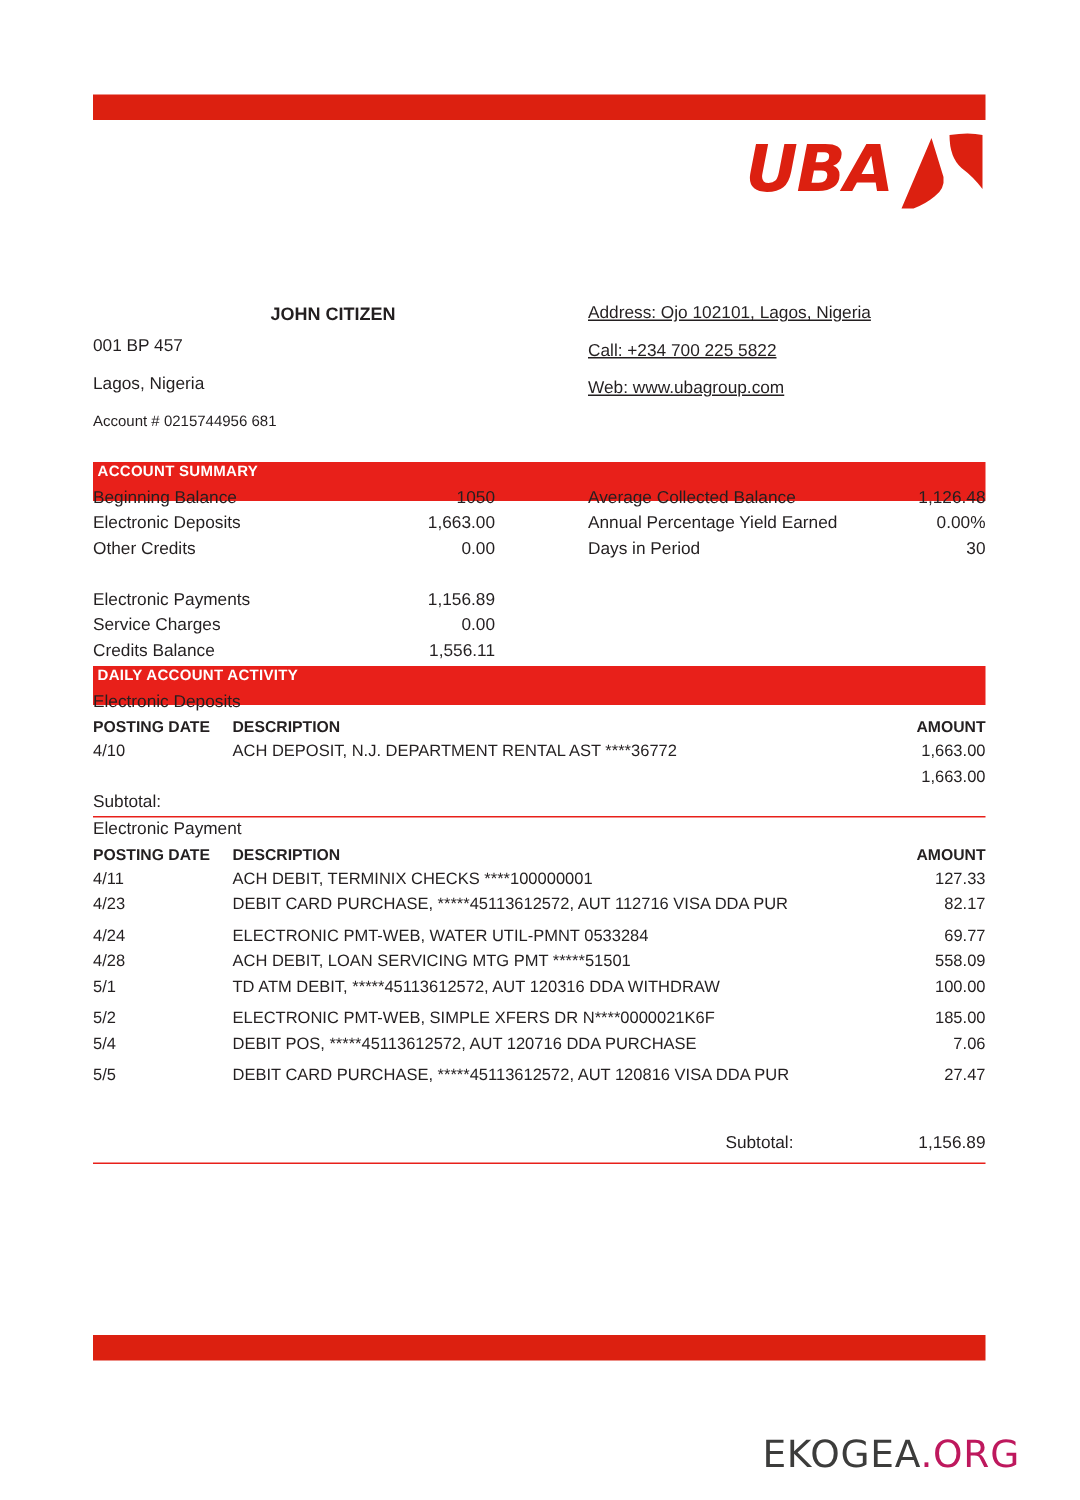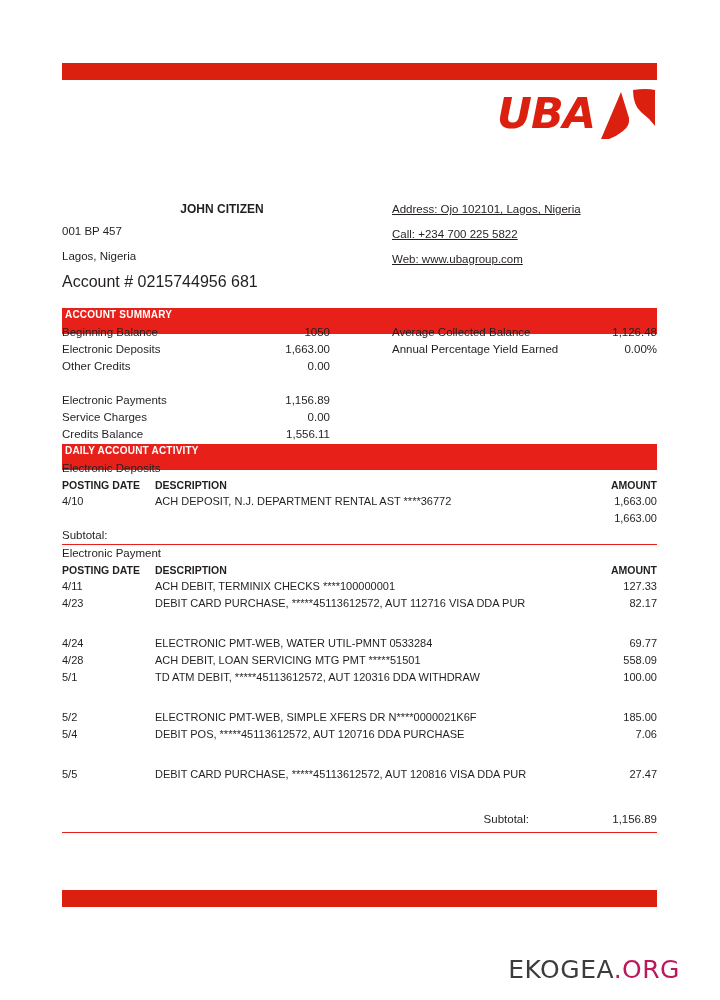--- a/index.html
+++ b/index.html
@@ -105,21 +105,21 @@
     font-size: 12px;
     margin-bottom: 3px;
     text-align: center;
   }
   .party-line { margin-bottom: 3px; }
   .party-line.spaced { margin-top: 6px; }
   .account-no {
     position: absolute;
     left: 0;
     top: 72px;
-    font-size: 16px;
+    font-size: 10px;
   }
 
   
   .section-bar {
     position: absolute;
     left: 62px;
     width: 595px;
     height: 26px;
     background: #e8201a;
     color: #ffffff;
@@ -179,21 +179,21 @@
     line-height: 16px;
     font-weight: bold;
     font-size: 10.5px;
     position: relative;
   }
   .trow {
     height: 17px;
     line-height: 17px;
     position: relative;
   }
-  .trow.gap-before { margin-top: 23px; }
+  .trow.gap-before { margin-top: 4px; }
   .c-date {
     position: absolute;
     left: 0; top: 0;
     width: 90px;
   }
   .c-desc {
     position: absolute;
     left: 93px; top: 0;
     width: 420px;
   }
@@ -307,20 +307,24 @@
     </div>
     <div class="sum-col right">
       <div class="sum-row">
         <span class="sum-label">Average Collected Balance</span>
         <span class="sum-value">1,126.48</span>
       </div>
       <div class="sum-row">
         <span class="sum-label">Annual Percentage Yield Earned</span>
         <span class="sum-value">0.00%</span>
       </div>
+      <div class="sum-row">
+        <span class="sum-label">Days in Period</span>
+        <span class="sum-value">30</span>
+      </div>
     </div>
   </div>
 
   <div class="section-bar" style="top:444px;">DAILY ACCOUNT ACTIVITY</div>
 
   <div class="activity" style="top:460px;">
 
     <div class="sub-title">Electronic Deposits</div>
     <div class="tbl-head">
       <span class="c-date">POSTING DATE</span>

